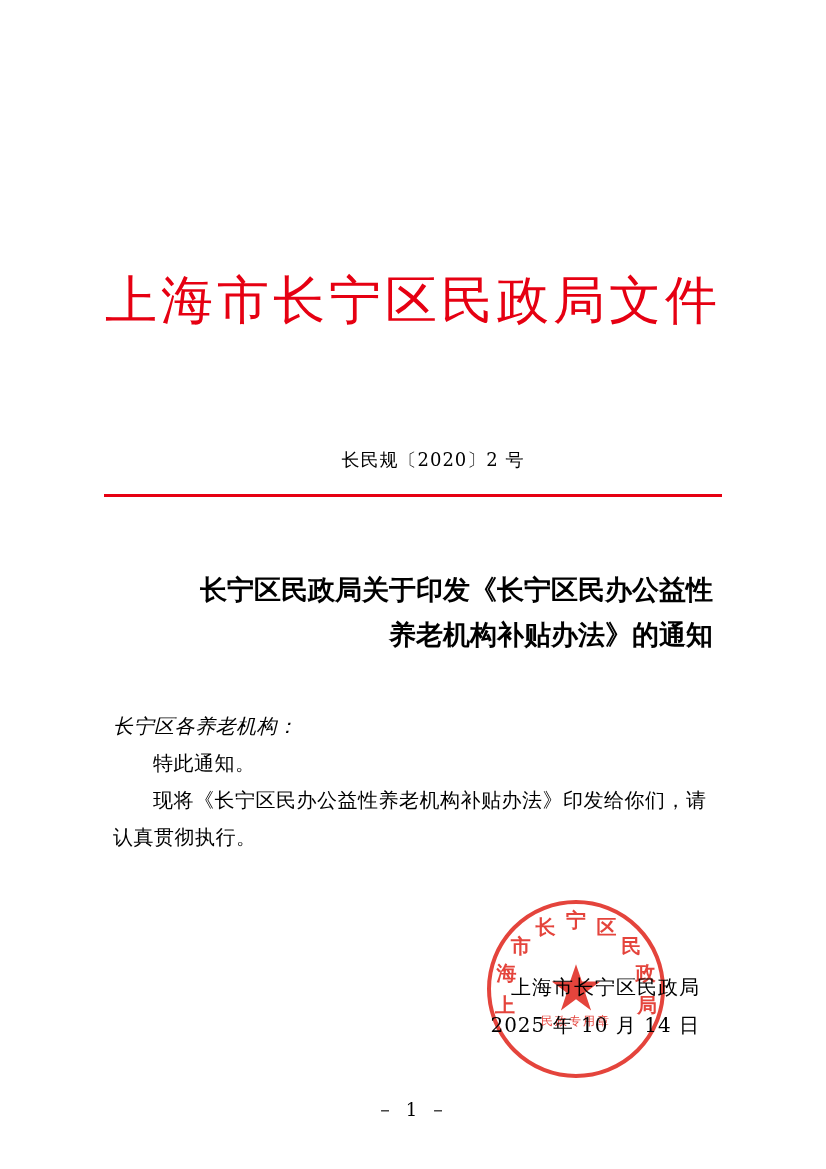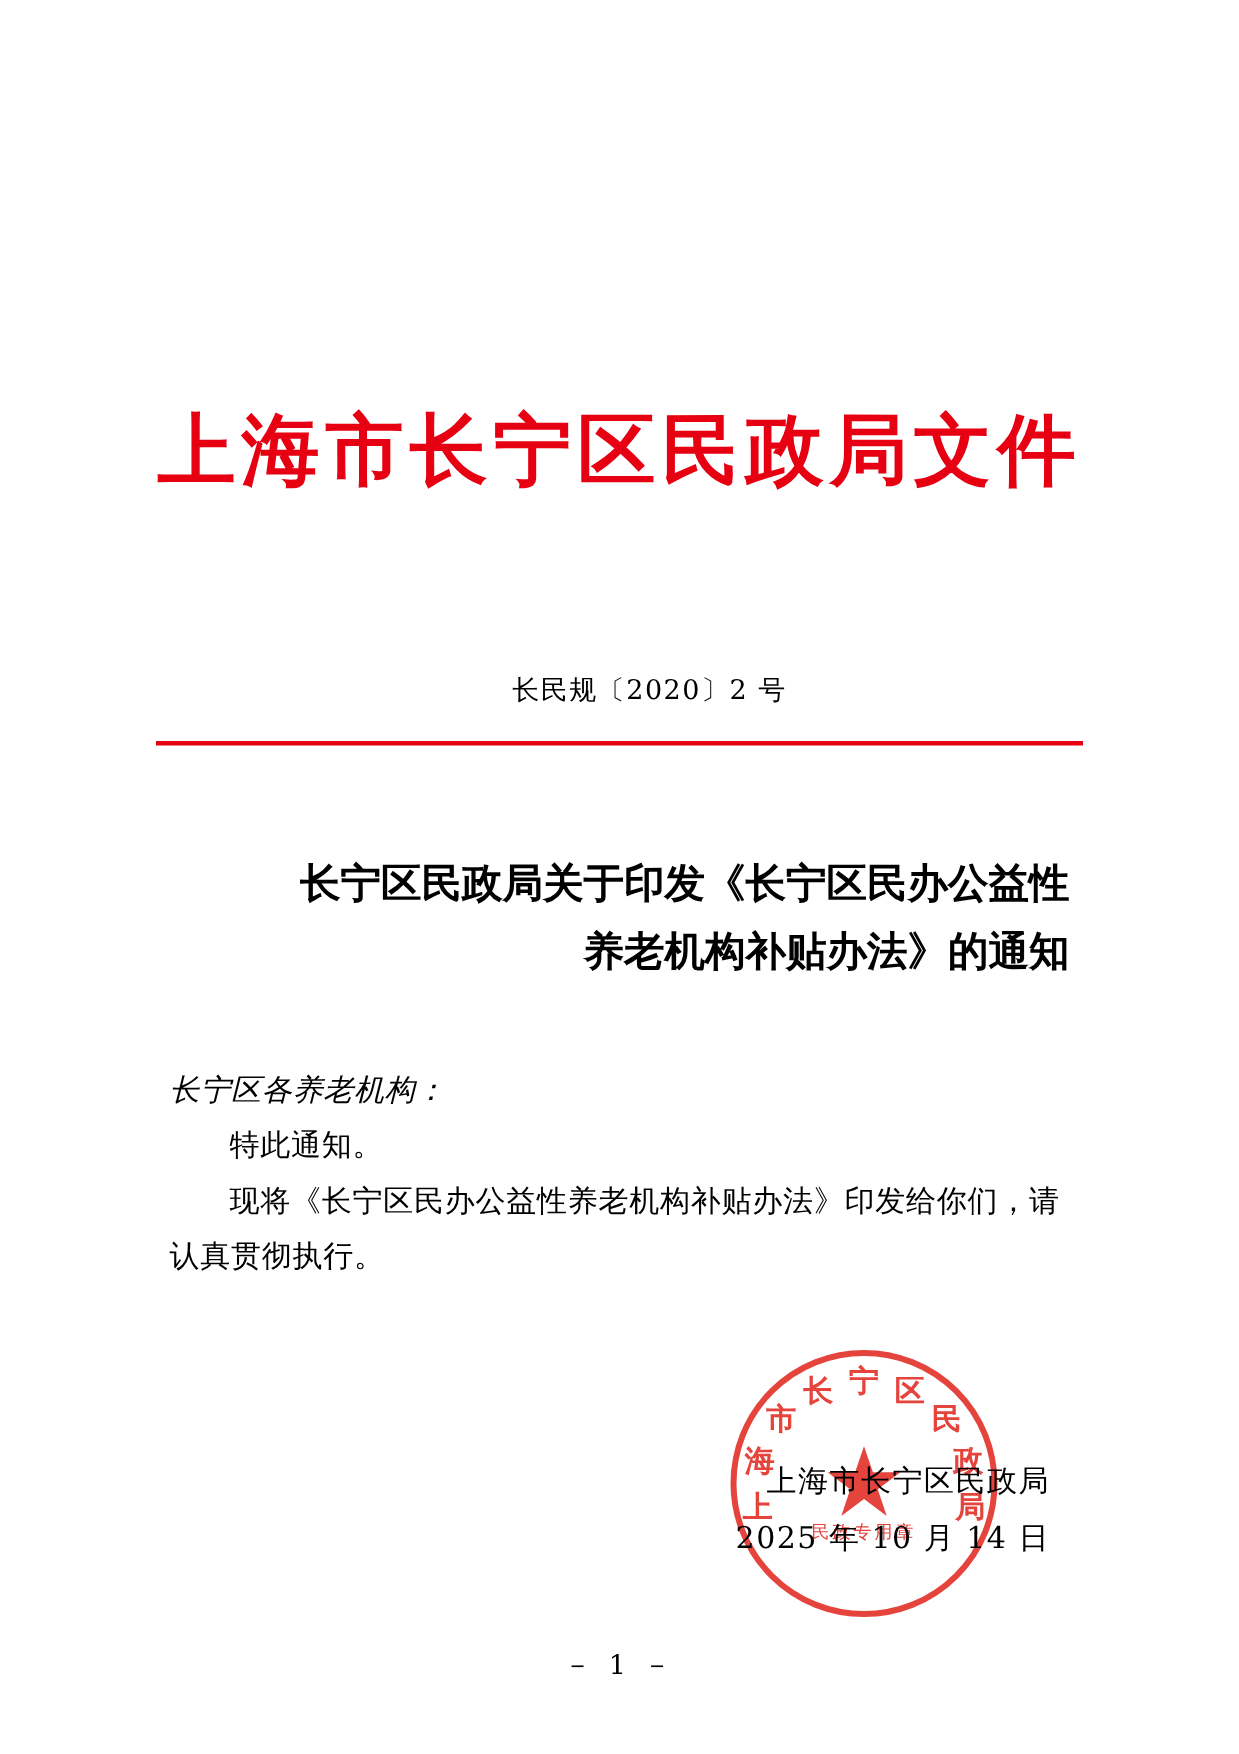--- a/index.html
+++ b/index.html
@@ -27,21 +27,21 @@
   .masthead {
     position: absolute;
     left: 0;
     top: 272px;
     width: 826px;
     text-align: center;
   }
   .masthead-title {
     color: #e60012;
     font-family: "DejaVu Serif", "Liberation Serif", serif;
-    font-weight: bold;
+    font-weight: normal;
     font-size: 52px;
     letter-spacing: 4px;
     line-height: 1.1;
     white-space: nowrap;
   }
 
   
   .doc-number {
     position: absolute;
     left: 0;

